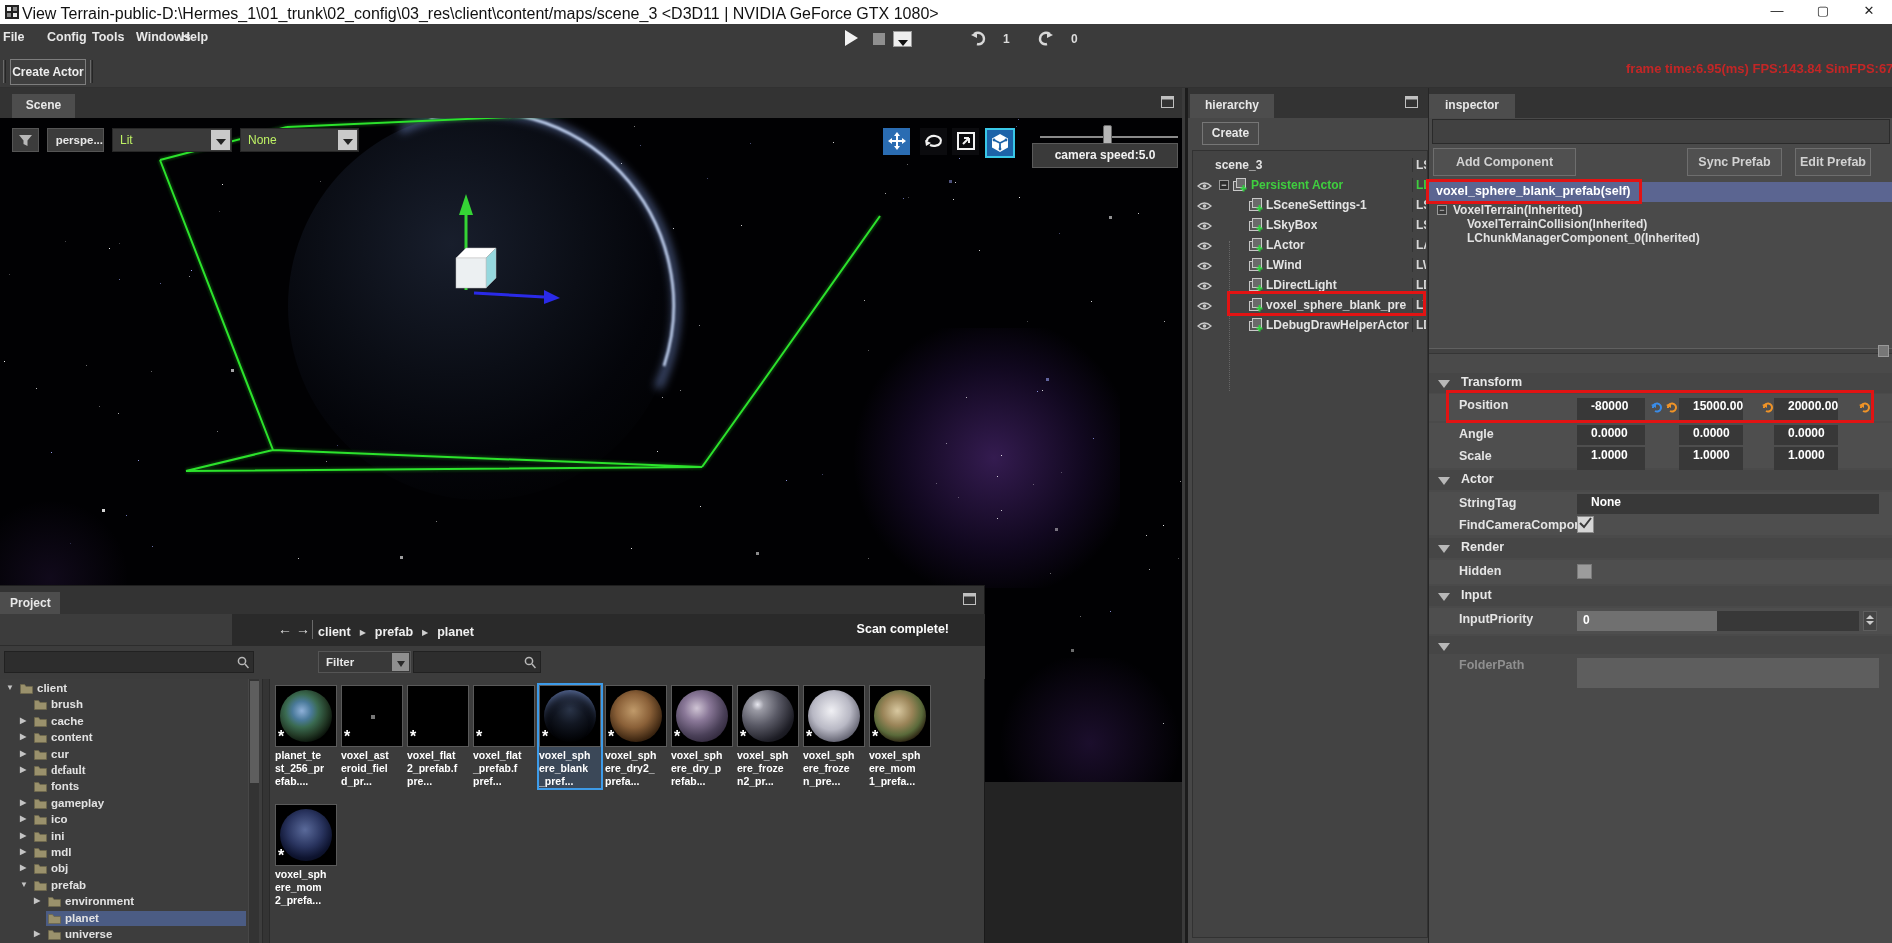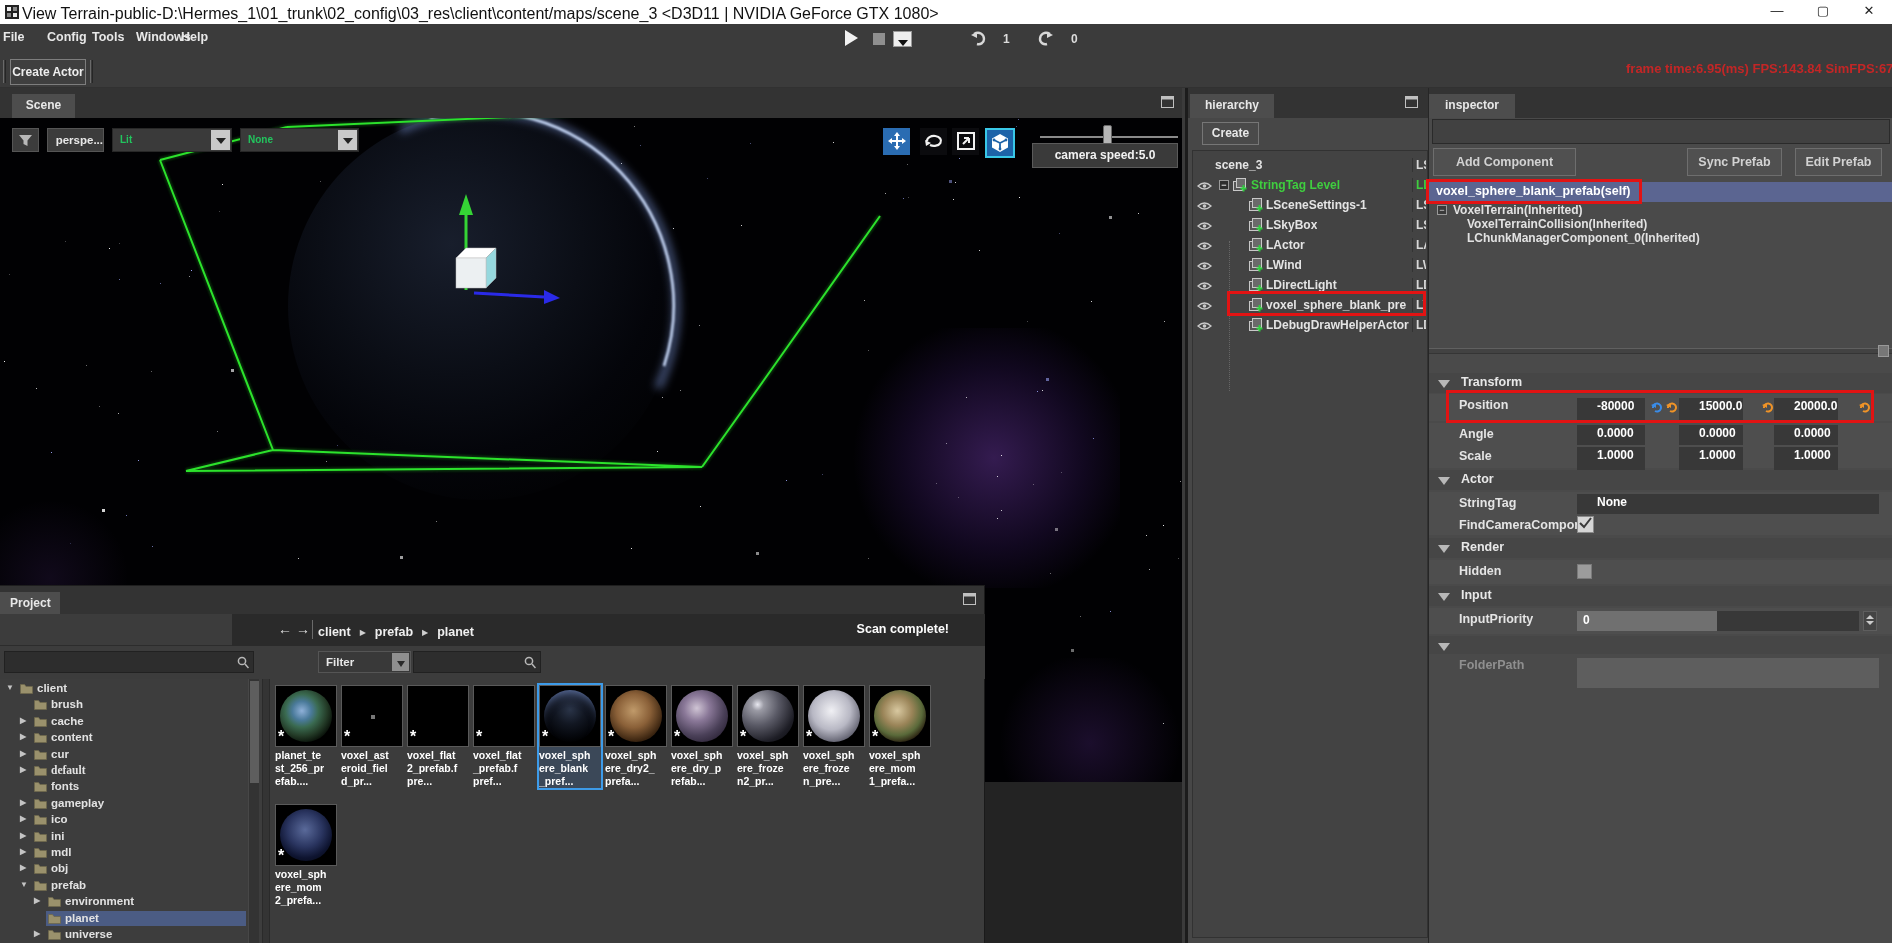--- a/index.html
+++ b/index.html
@@ -30,21 +30,21 @@
 
 #scene-panel{left:0;top:88px;width:1182px;height:855px;background:#232323;z-index:1}
 #viewport{position:absolute;left:0;top:30px;width:1182px;height:664px;background:#010103;overflow:hidden}
 #nebula1{position:absolute;left:840px;top:210px;width:280px;height:260px;background:radial-gradient(circle at 55% 50%,rgba(135,70,205,.38),rgba(90,40,160,.18) 45%,transparent 70%)}
 #nebula2{position:absolute;left:980px;top:540px;width:220px;height:170px;background:radial-gradient(circle,rgba(120,60,190,.22),transparent 65%)}
 #nebula3{position:absolute;left:-40px;top:380px;width:180px;height:160px;background:radial-gradient(circle,rgba(110,60,170,.14),transparent 65%)}
 #stars{position:absolute;left:0;top:0;width:1px;height:1px;background:transparent}
 #scene-svg{position:absolute;left:0;top:0}
 
 .vbtn{position:absolute;background:#3c3c3c;border:1px solid #555;color:#e8e8e8;font-size:11.5px;font-weight:bold}
-.vdrop{position:absolute;background:#3a3a3a;border:1px solid #272727;color:#22c55e;font-size:10px;font-weight:bold;line-height:22px;padding-left:7px}
+.vdrop{position:absolute;background:#3a3a3a;border:1px solid #272727;color:#bef264;font-size:12px;font-weight:normal;line-height:22px;padding-left:7px}
 .vdrop .db{position:absolute;right:1px;top:1px;width:19px;height:20px;background:#c9c9c9;text-align:center}
 .vdrop .db i{display:inline-block;margin-top:8px;width:0;height:0;border-top:6px solid #222;border-left:5px solid transparent;border-right:5px solid transparent}
 .gzbtn{position:absolute;width:27px;height:27px;background:rgba(25,25,28,.45);text-align:center;padding-top:3px}
 .gzbtn.blue{background:#2a6cb2}
 #axis-cube-btn{width:30px;height:30px;background:#1d63a8;border:2px solid #39c8e8;padding-top:3px}
 #cam-slider-line{position:absolute;left:1040px;top:18px;width:138px;height:2px;background:#8a8a8a}
 #cam-slider-handle{position:absolute;left:1103px;top:7px;width:9px;height:24px;background:#b5b5b5;border:1px solid #666;border-radius:2px}
 #cam-speed{position:absolute;left:1032px;top:25px;width:146px;height:25px;background:#3a3a3a;border:1px solid #5a5a5a;color:#f2f2f2;font-size:12px;font-weight:bold;text-align:center;line-height:23px}
 
 #project-panel{left:0;top:585px;width:985px;height:358px;background:#3c3c3c;z-index:5;border-top:1px solid #1e1e1e;border-right:1px solid #1a1a1a}
@@ -108,21 +108,21 @@
 #insp-selrow{position:absolute;left:0;top:94px;width:464px;height:20px;background:#5b6591;color:#fff;font-size:12.5px;font-weight:bold;line-height:19px;padding-left:7px}
 .comp-row{position:absolute;font-size:12px;font-weight:bold;color:#e2e2e2;white-space:nowrap}
 .comp-exp{position:absolute;left:8px;top:117px;width:10px;height:10px;background:#3a3a3a;border:1px solid #9a9a9a;color:#ddd;font-size:9px;line-height:8px;text-align:center}
 #insp-splitter{position:absolute;left:0;top:260px;width:464px;height:6px;border-top:1px solid #606060;border-bottom:1px solid #353535;background:#424242}
 #insp-splitter .hdl{position:absolute;right:4px;top:-4px;width:11px;height:12px;background:#777;border:1px solid #999}
 .sec-hdr{position:absolute;left:0;width:464px;height:20px;background:#464646;font-size:12.5px;font-weight:bold;color:#e8e8e8;line-height:19px}
 .sec-hdr .tri{position:absolute;left:9px;top:7px;width:0;height:0;border-top:8px solid #b8b8b8;border-left:6px solid transparent;border-right:6px solid transparent}
 .sec-hdr span{margin-left:32px}
 .prop-row{position:absolute;left:0;width:464px;background:#4e4e4e;font-size:12.5px;font-weight:bold;color:#e4e4e4}
 .prop-row .plbl{position:absolute;left:30px;top:4px}
-.pfield{position:absolute;height:30px;background:#383838;color:#fff;font-size:12px;font-weight:bold;line-height:17px;padding-left:20px;white-space:nowrap;overflow:hidden}
+.pfield{position:absolute;height:30px;background:#383838;color:#fff;font-size:12px;font-weight:bold;line-height:17px;padding-left:14px;white-space:nowrap;overflow:hidden}
 .uicon{position:absolute;width:13px;height:13px}
 .chk{position:absolute;width:17px;height:17px;background:#d6d6d6;border:1px solid #8a8a8a;text-align:center}
 .chk-flat{position:absolute;width:15px;height:15px;background:#9c9c9c;border:1px solid #7a7a7a}
 #ip-field{position:absolute;left:148px;top:3px;width:282px;height:20px;background:#383838}
 #ip-field .lightpart{position:absolute;left:0;top:0;width:140px;height:20px;background:#707070}
 #ip-field .val{position:absolute;left:6px;top:2px;color:#fff;font-size:12px;font-weight:bold}
 #ip-spin{position:absolute;left:434px;top:3px;width:14px;height:20px;background:#444;border:1px solid #5e5e5e;text-align:center;line-height:8px}
 #ip-spin i{display:block;margin:3px auto 2px;width:0;height:0}
 #ip-spin .up{border-bottom:4px solid #ccc;border-left:4px solid transparent;border-right:4px solid transparent}
 #ip-spin .dn{border-top:4px solid #ccc;border-left:4px solid transparent;border-right:4px solid transparent;margin-top:2px}
@@ -543,21 +543,21 @@
         <div class="eye"><svg width="15" height="10">
             <path d="M1 5 Q7.5 -1 14 5 Q7.5 11 1 5 Z" fill="none" stroke="#c9c9c9" stroke-width="1.3"></path>
             <circle cx="7.5" cy="5" r="1.8" fill="#c9c9c9"></circle>
           </svg></div>
         <div class="exp">−</div>
         <div class="aicon" style="left: 40px;"><svg width="14" height="14">
             <rect x="0.5" y="3.5" width="9" height="9" fill="#565656" stroke="#c8c8c8"></rect>
             <rect x="3.5" y="0.5" width="9" height="9" fill="#6a6a6a" stroke="#c8c8c8"></rect>
             <path d="M10.5 7 V13.5 M7.5 10.5 H13.5" stroke="#2ecc3e" stroke-width="2"></path>
           </svg></div>
-        <div class="lbl green" style="left: 58px;">StringTag Level</div>
+        <div class="lbl green" style="left: 58px;">Persistent Actor</div>
         <div class="typ green">LL</div>
       </div>
       <div class="hrow" style="top: 44px;">
         <div class="eye"><svg width="15" height="10">
             <path d="M1 5 Q7.5 -1 14 5 Q7.5 11 1 5 Z" fill="none" stroke="#c9c9c9" stroke-width="1.3"></path>
             <circle cx="7.5" cy="5" r="1.8" fill="#c9c9c9"></circle>
           </svg></div>
         <div class="aicon" style="left: 56px;"><svg width="14" height="14">
             <rect x="0.5" y="3.5" width="9" height="9" fill="#565656" stroke="#c8c8c8"></rect>
             <rect x="3.5" y="0.5" width="9" height="9" fill="#6a6a6a" stroke="#c8c8c8"></rect>
@@ -648,21 +648,21 @@
     </div>
 </div>
 
 <div id="insp-panel" class="abs">
   <div class="tabstrip">
     <div class="tab" style="left:0;width:86px">inspector</div>
   </div>
   <div id="insp-namefield"></div>
   <div class="ibtn" style="left:4px;width:143px">Add Component</div>
   <div class="ibtn" style="left:258px;width:95px">Sync Prefab</div>
-  <div class="ibtn" style="left:366px;width:87px">Edit Prefab</div>
+  <div class="ibtn" style="left:366px;width:76px">Edit Prefab</div>
   <div id="insp-selrow">voxel_sphere_blank_prefab(self)</div>
   <div class="redbox" style="left:-3px;top:91px;width:216px;height:25px"></div>
   <div class="comp-exp">−</div>
   <div class="comp-row" style="left:24px;top:115px">VoxelTerrain(Inherited)</div>
   <div class="comp-row" style="left:38px;top:129px">VoxelTerrainCollision(Inherited)</div>
   <div class="comp-row" style="left:38px;top:143px">LChunkManagerComponent_0(Inherited)</div>
   <div id="insp-splitter">
       <div class="hdl"></div>
     </div>
 

